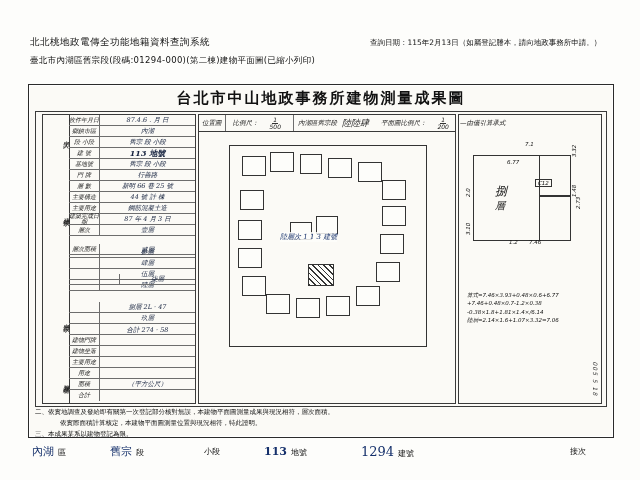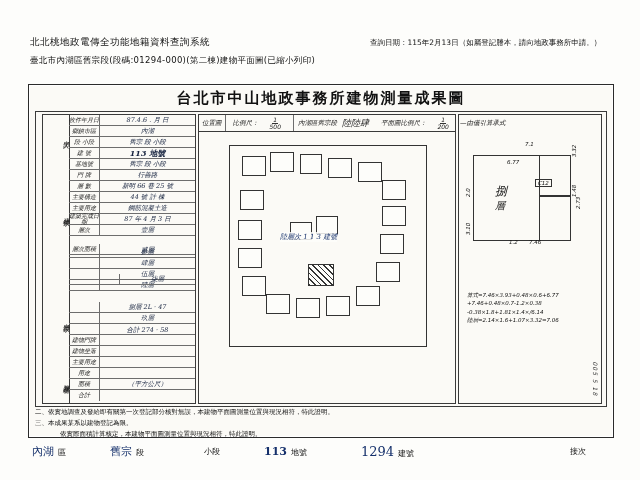--- a/index.html
+++ b/index.html
@@ -472,23 +472,23 @@
           <div>+7.46+0.48×0.7-1.2×0.38</div>
           <div>-0.38×1.8+1.81×1.4×/6.14</div>
           <div>陸層=2.14×1.6+1.07×3.32=7.06</div>
         </div>
 
         <div class="vstamp">005 5 18</div>
       </div>
     </div>
 
     <div class="notes">
-      <div>二、依實地調查及發給即有關第一次登記部分核對無誤，本建物平面圖測量位置與現況相符，特此證明。</div>
+      <div>二、依實地調查及發給即有關第一次登記部分核對無誤，本建物平面圖測量成果與現況相符，層次面積。</div>
+      <div style="padding-left:12px;">　　依實際面積計算核定，本建物平面圖測量位置與現況相符，特此證明。</div>
       <div>三、本成果某系以建物登記為限。</div>
-      <div style="padding-left:12px;">　　依實際面積計算核定，本建物平面圖測量位置與現況相符，特此證明。</div>
     </div>
   </div>
 
   <div class="footer">
     <div class="cell">
       <span class="fv">內湖</span>
       <span class="fl">區</span>
     </div>
     <div style="width:40px;"></div>
     <div class="cell">

